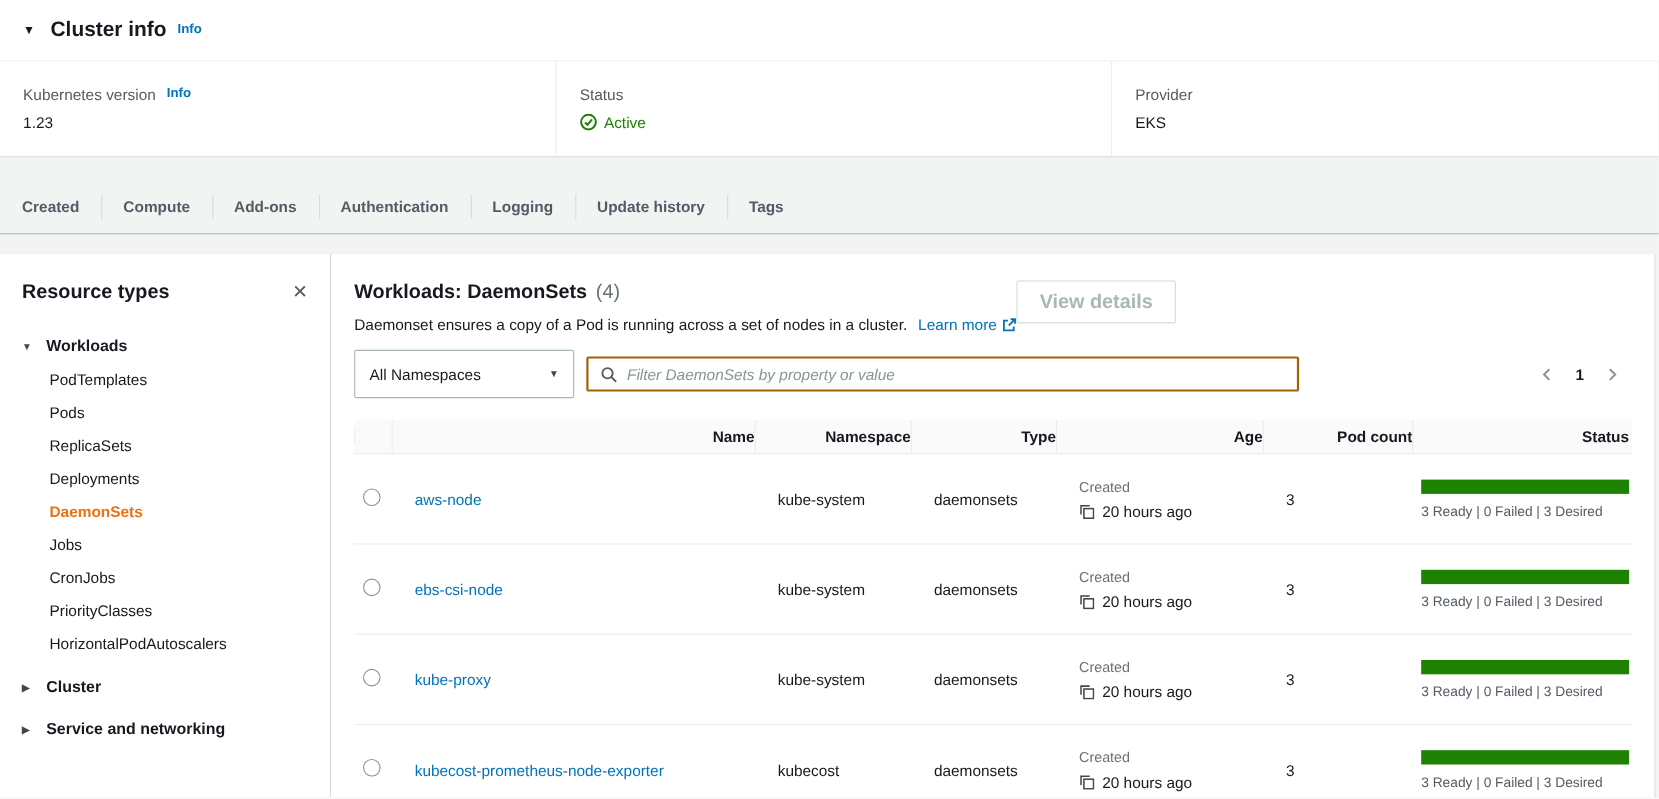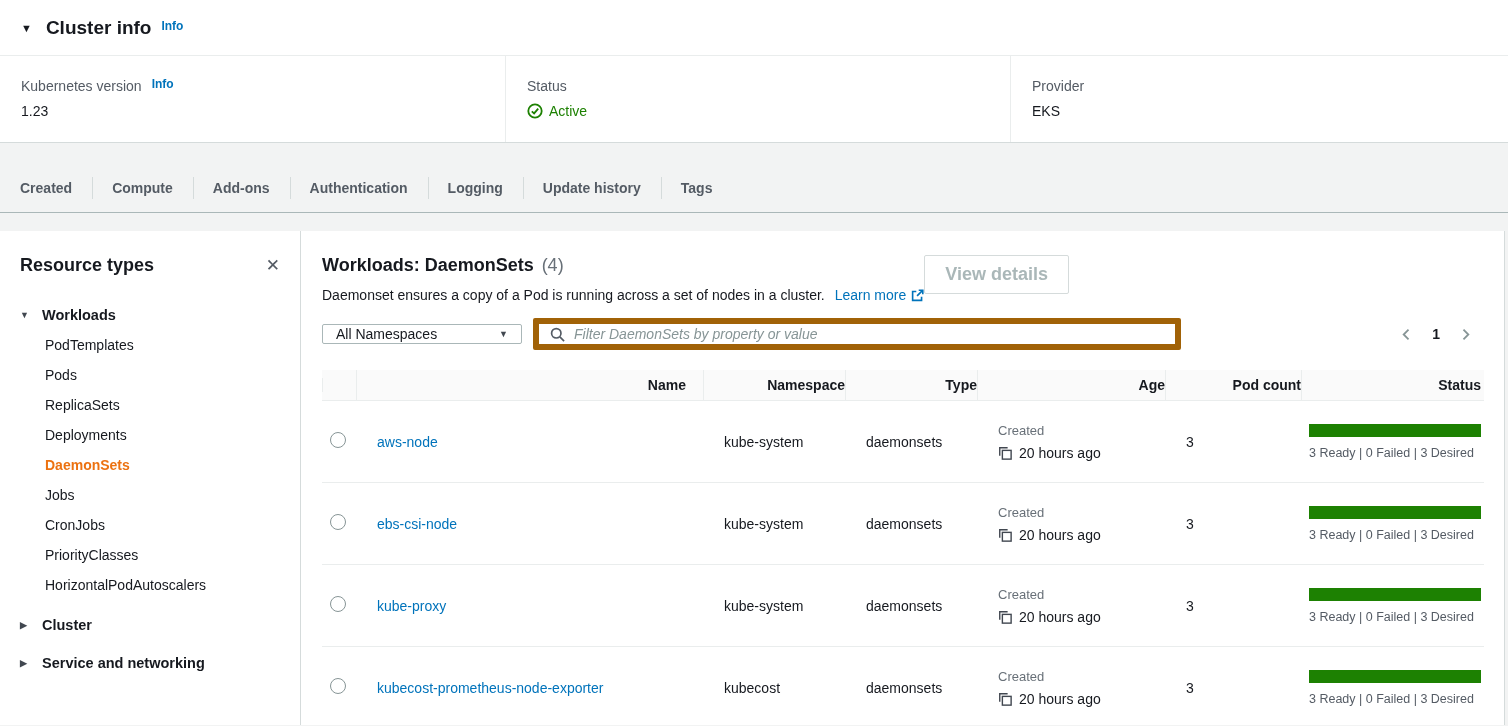--- a/index.html
+++ b/index.html
@@ -51,41 +51,41 @@
   .main { flex:1; background:#fff; padding:24px 20px 0 21px; margin-right:3px; border-right:1px solid #d5dbdb; overflow:hidden; }
   .main-head { display:flex; justify-content:flex-start; align-items:flex-start; }
   .main-title { font-size:18px; font-weight:bold; }
   .main-count { color:#687078; font-weight:normal; margin-left:4px; }
   .desc-row { margin-top:11px; font-size:14px; }
   .learn-link { color:#0073bb; margin-left:6px; display:inline-flex; align-items:center; gap:5px; }
   .btn-disabled { background:#fff; border:1px solid #d5dbdb; border-radius:2px; color:#aab7b8; font-family:inherit;
                   font-weight:bold; font-size:18px; padding:8px 20px; cursor:not-allowed; }
 
   .filter-row { display:flex; align-items:center; margin-top:15px; }
-  .ns-select { width:200px; height:20px; background:#fff; border:1px solid #aab7b8; border-radius:2px; display:flex;
+  .ns-select { width:200px; height:44px; background:#fff; border:1px solid #aab7b8; border-radius:2px; display:flex;
                align-items:center; justify-content:space-between; padding:0 13px; cursor:pointer; }
   .select-caret { font-size:9px; color:#414750; }
-  .search-box { width:648px; height:32px; background:#fff; border:6px solid #a16207; border-radius:2px; display:flex;
+  .search-box { width:648px; height:32px; background:#fff; border:2px solid #a16207; border-radius:2px; display:flex;
                 align-items:center; gap:9px; padding:0 11px; margin-left:11px; }
   .search-box input { border:none; outline:none; flex:1; font-family:inherit; font-size:14px; background:transparent; color:#16191f; }
   .search-box input::placeholder { color:#879596; font-style:italic; }
   .pagination { margin-left:auto; display:flex; align-items:center; gap:17px; padding-right:10px; }
   .page-btn { background:none; border:none; cursor:pointer; padding:2px; display:flex; align-items:center; }
   .page-num { font-weight:bold; font-size:14px; color:#16191f; }
 
   
   .table { margin-top:20px; }
   .thead { display:flex; background:#fafafa; height:31px; align-items:center; border-bottom:1px solid #eaeded;text-align:right; }
   .hcell { font-weight:bold; font-size:14px; color:#16191f; position:relative; padding-left:21px; flex:none; }
   .hcell::before { content:''; position:absolute; left:0; top:-7px; bottom:-7px; width:1px; background:#eaeded; }
   .trow { display:flex; align-items:center; height:82px; border-bottom:1px solid #eaeded; }
   .cell { padding-left:21px; flex:none; font-size:14px; }
   .col-select { width:34px; padding-left:8px; }
   .col-name { width:330px; }
-  .col-ns { width:142px;margin-left:17px; }
+  .col-ns { width:142px; }
   .col-type { width:132px; }
   .col-age { width:188px; }
   .col-pods { width:136px; }
   .col-status { flex:1 1 auto; padding-left:8px; padding-right:3px; }
   .radio { display:inline-block; width:16px; height:16px; border:1.5px solid #879596; border-radius:50%; background:#fff; cursor:pointer; }
   .name-link { color:#0073bb; font-size:14px; }
   .age-label { color:#687078; font-size:13px; margin-bottom:7px; }
   .age-value { display:flex; align-items:center; gap:7px; color:#16191f; }
   .status-bar { height:13px; background:#1d8102; }
   .status-caption { color:#545b64; font-size:12.5px; margin-top:9px; }

